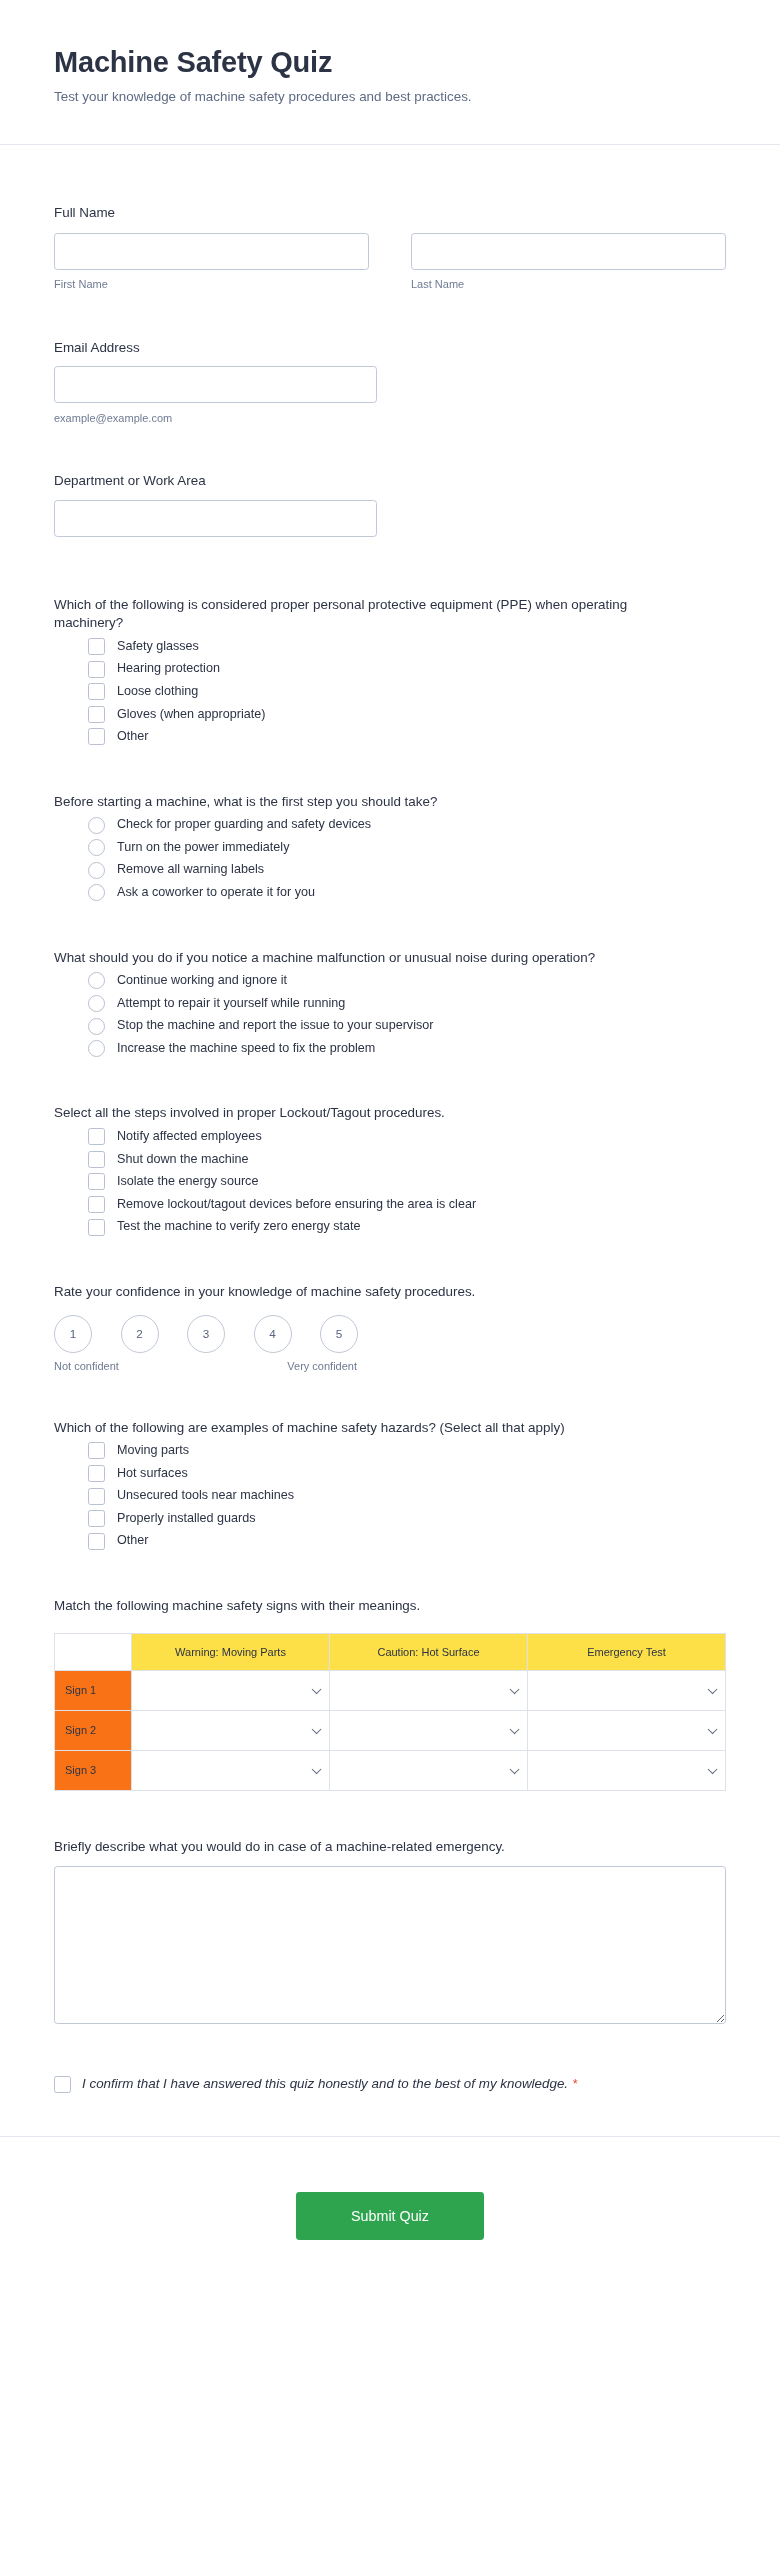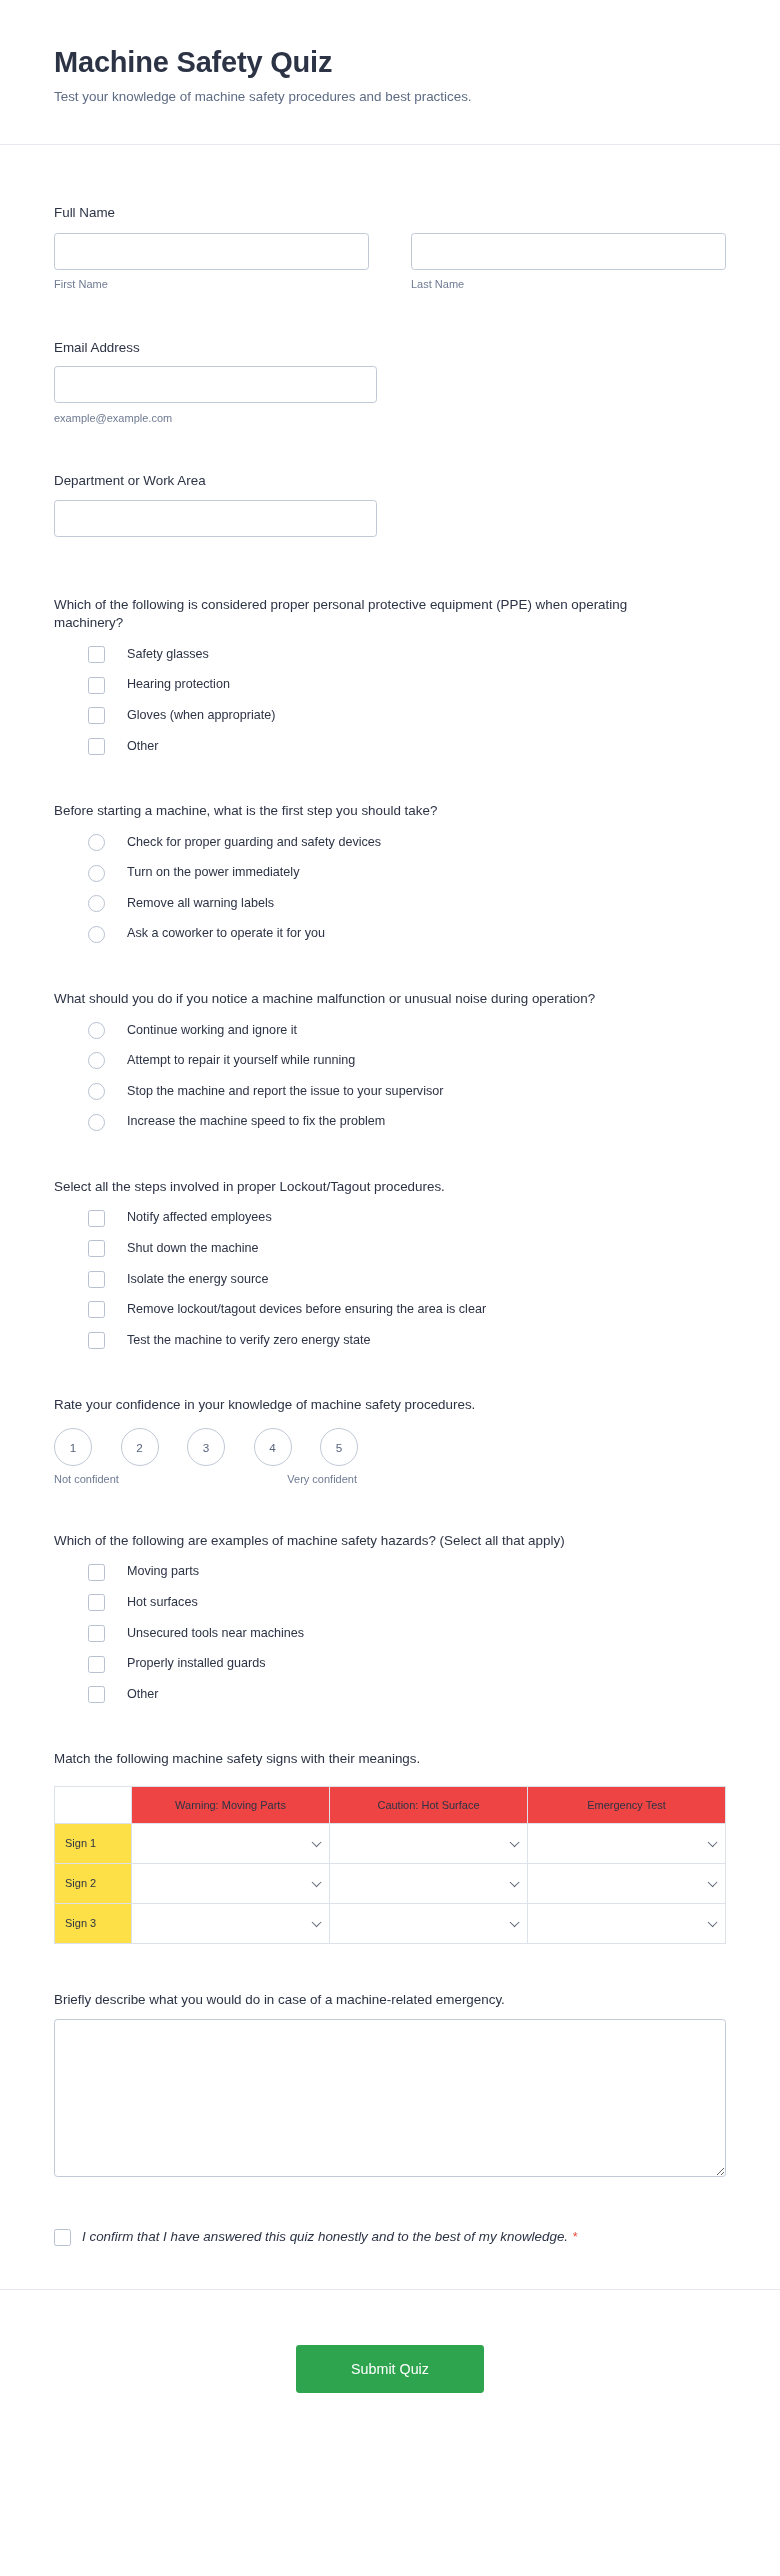--- a/index.html
+++ b/index.html
@@ -59,21 +59,21 @@
   .name-col { width: 323px; }
   .short-input { width: 323px; margin-top: 9.2px; }
   .sublabel {
     margin-top: 8.4px;
     font-size: 11px;
     line-height: 13.4px;
     color: #6f7b93;
   }
 
   .options { margin-top: 0; }
-  .option-row { display: flex; align-items: center; gap: 22px; margin-top: 13px; padding-left: 34px; }
+  .option-row { display: flex; align-items: center; gap: 12px; margin-top: 5px; padding-left: 34px; }
   .checkbox, .radio {
     width: 17px; height: 17px;
     flex: none;
     background: #fff;
     border: 0.8px solid #b7c1cf;
     cursor: pointer;
   }
   .checkbox { border-radius: 2.5px; }
   .radio { border-radius: 50%; }
   .option-label { font-size: 12.6px; line-height: 17.6px; color: #2c3345; }
@@ -97,31 +97,31 @@
 
   .matrix {
     margin-top: 17px;
     width: 100%;
     border-collapse: collapse;
     table-layout: fixed;
   }
   .matrix col.col-rowhead { width: 77px; }
   .matrix th, .matrix td { border: 0.8px solid #dde2ea; }
   .matrix thead th {
-    background: #ef4444;
+    background: #fde047;
     height: 37px;
     font-size: 11px;
     font-weight: 500;
     color: #2c3345;
     text-align: center;
     padding: 0 5px;
   }
   .matrix thead th.corner { background: #fff; }
   .matrix tbody th.rowhead {
-    background: #fde047;
+    background: #f97316;
     height: 40px;
     font-size: 11px;
     font-weight: 400;
     color: #2c3345;
     text-align: left;
     padding: 0 10px;
   }
   .matrix td { background: #fff; height: 40px; padding: 0; cursor: pointer; }
   .cell-select {
     height: 100%;
@@ -219,20 +219,24 @@
     <section class="field field-ppe">
       <div class="field-label question-label">Which of the following is considered proper personal protective equipment (PPE) when operating machinery?</div>
       <div class="options">
         <div class="option-row">
           <span class="checkbox"></span>
           <span class="option-label">Safety glasses</span>
         </div>
         <div class="option-row">
           <span class="checkbox"></span>
           <span class="option-label">Hearing protection</span>
+        </div>
+        <div class="option-row">
+          <span class="checkbox"></span>
+          <span class="option-label">Loose clothing</span>
         </div>
         <div class="option-row">
           <span class="checkbox"></span>
           <span class="option-label">Gloves (when appropriate)</span>
         </div>
         <div class="option-row">
           <span class="checkbox"></span>
           <span class="option-label">Other</span>
         </div>
       </div>

